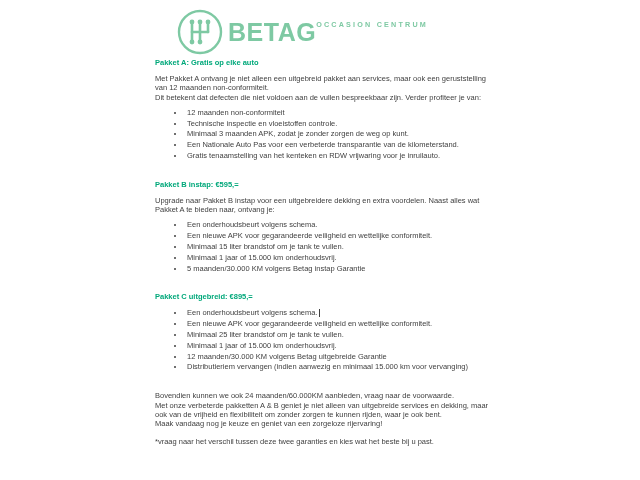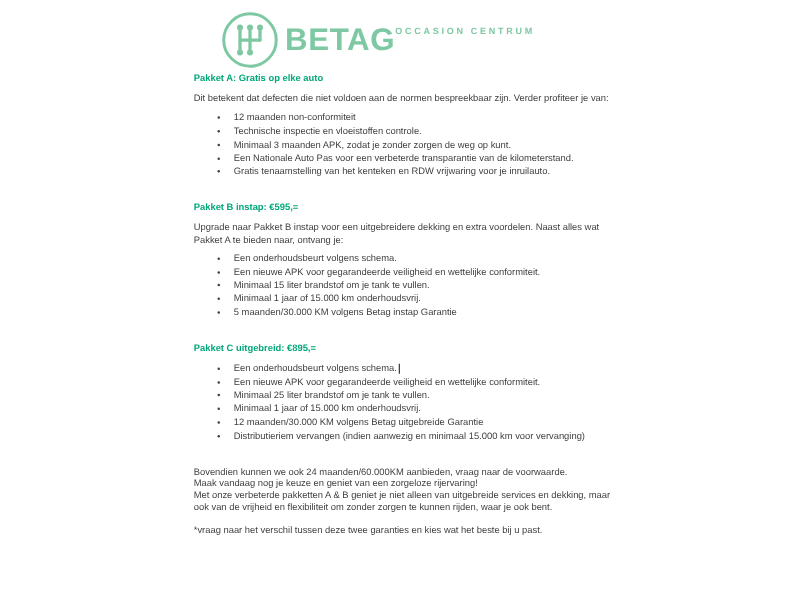--- a/index.html
+++ b/index.html
@@ -84,21 +84,22 @@
     <div class="logo-text">
       <span class="brand">BETAG</span>
       <span class="brand-sub">OCCASION CENTRUM</span>
     </div>
   </div>
 
   <div class="content">
   <div class="section">
     <h2 class="section-heading">Pakket A: Gratis op elke auto</h2>
     <div class="section-paragraphs">
-          <div class="para-line">Dit betekent dat defecten die niet voldoen aan de normen bespreekbaar zijn. Verder profiteer je van:</div>
+          <div class="para-line">Met Pakket A ontvang je niet alleen een uitgebreid pakket aan services, maar ook een geruststelling van 12 maanden non-conformiteit.</div>
+          <div class="para-line">Dit betekent dat defecten die niet voldoen aan de vullen bespreekbaar zijn. Verder profiteer je van:</div>
         </div>
     <ul class="bullets">
           <li>12 maanden non-conformiteit</li>
           <li>Technische inspectie en vloeistoffen controle.</li>
           <li>Minimaal 3 maanden APK, zodat je zonder zorgen de weg op kunt.</li>
           <li>Een Nationale Auto Pas voor een verbeterde transparantie van de kilometerstand.</li>
           <li>Gratis tenaamstelling van het kenteken en RDW vrijwaring voor je inruilauto.</li>
         </ul>
   </div>
 
@@ -124,20 +125,20 @@
           <li>Minimaal 25 liter brandstof om je tank te vullen.</li>
           <li>Minimaal 1 jaar of 15.000 km onderhoudsvrij.</li>
           <li>12 maanden/30.000 KM volgens Betag uitgebreide Garantie</li>
           <li>Distributieriem vervangen (indien aanwezig en minimaal 15.000 km voor vervanging)</li>
         </ul>
   </div>
 
   <div class="footer-block">
     <div>
           <div class="para-line">Bovendien kunnen we ook 24 maanden/60.000KM aanbieden, vraag naar de voorwaarde.</div>
+          <div class="para-line">Met onze verbeterde pakketten A &amp; B geniet je niet alleen van uitgebreide services en dekking, maar ook van de vrijheid en flexibiliteit om zonder zorgen te kunnen rijden, waar je ook bent.</div>
           <div class="para-line">Maak vandaag nog je keuze en geniet van een zorgeloze rijervaring!</div>
-          <div class="para-line">Met onze verbeterde pakketten A &amp; B geniet je niet alleen van uitgebreide services en dekking, maar ook van de vrijheid en flexibiliteit om zonder zorgen te kunnen rijden, waar je ook bent.</div>
         </div>
     <div class="footnote">*vraag naar het verschil tussen deze twee garanties en kies wat het beste bij u past.</div>
   </div>
 </div>
 
 </div>
 
 </body></html>

